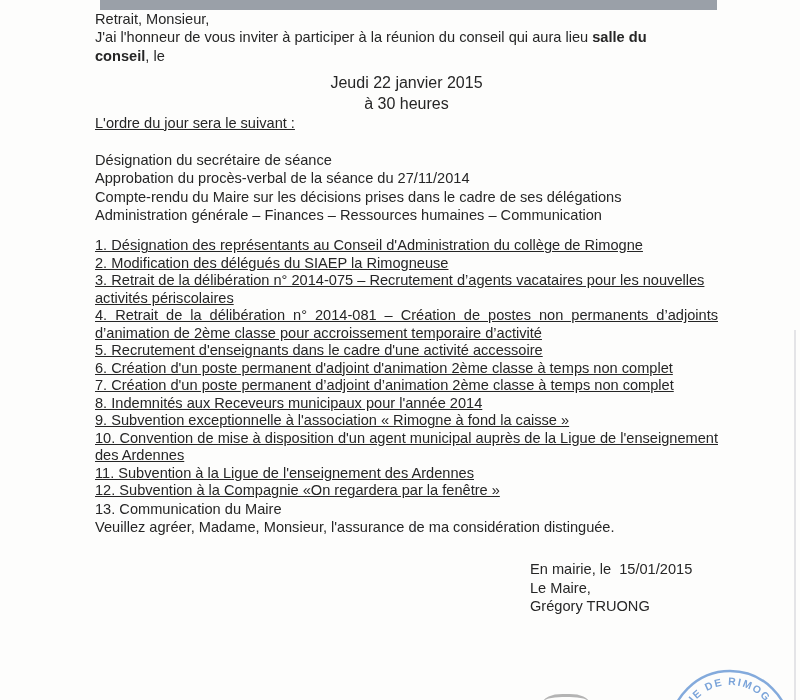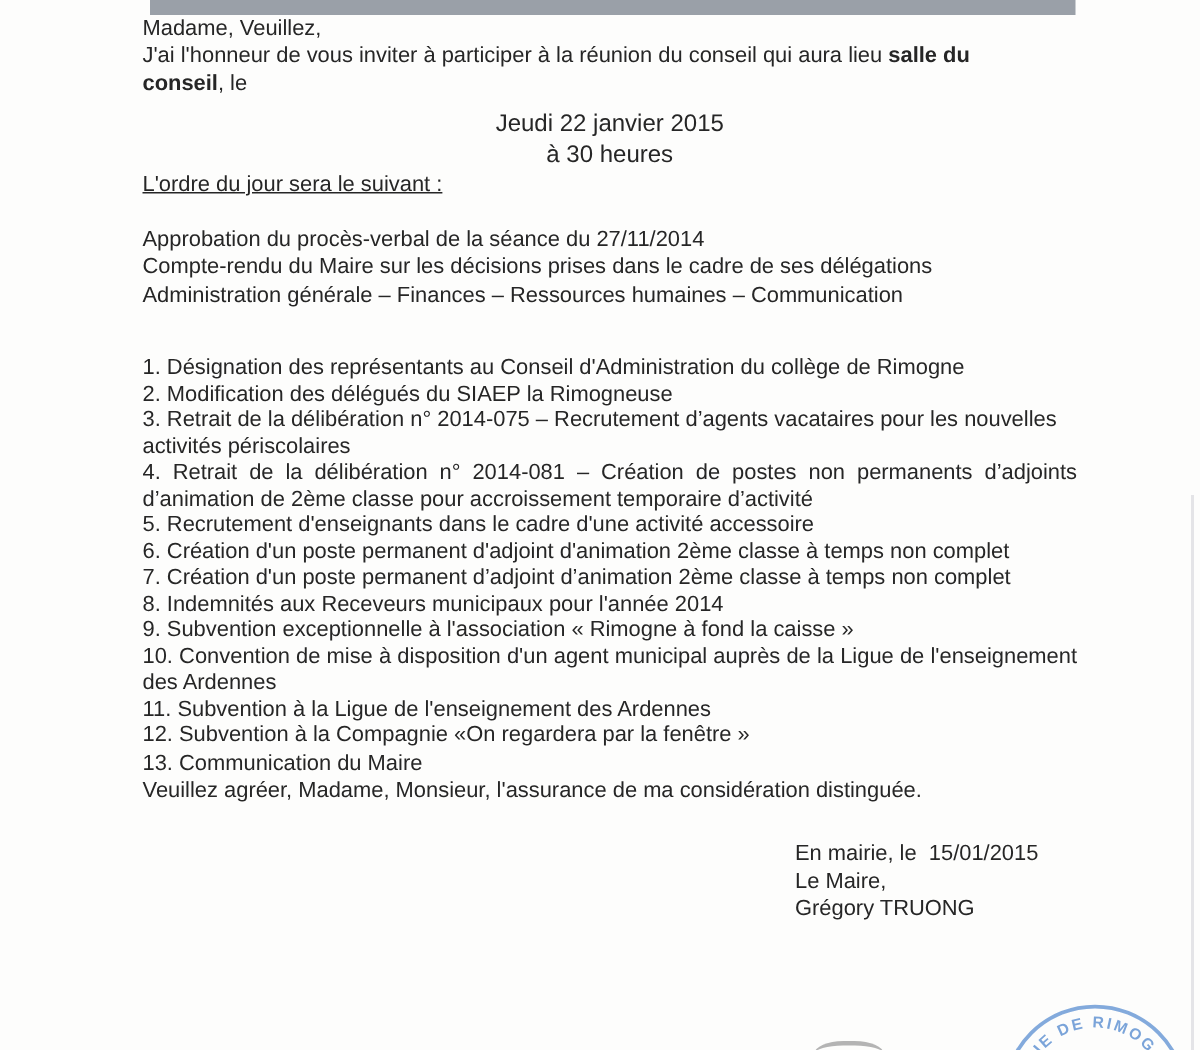--- a/index.html
+++ b/index.html
@@ -34,21 +34,21 @@
   .intro { margin-top: 17px; }
   .date-block {
     margin-top: 7px;
     text-align: center;
     font-weight: bold;
   }
   .date-block p { font-size: 16px; line-height: 21px; font-weight: normal; text-align: center; }
   .agenda-heading { margin-top: 10px; text-decoration: underline; }
   .pre-list { margin-top: 19px; }
   .section-heading { margin-top: 9px; font-weight: normal; }
-  .items { margin-top: 31px; }
+  .items { margin-top: 13px; text-decoration: underline; }
   .items p { line-height: 17.5px; }
   .justify { text-align: justify; }
   .item13 { margin-top: 12px; }
   .closing { margin-top: 17px; }
   .signature { margin-top: 24px; margin-left: 435px; }
   .signature p { line-height: 18.5px; }
   b { font-weight: bold; }
 
   .stamp-wrap {
     position: absolute;
@@ -74,32 +74,33 @@
   }
 </style>
 </head>
 <body>
 
 <div class="scan-bar"></div>
 <div class="scan-edge"></div>
 
 <div class="page">
 
-  <p class="salutation">Madame, Veuillez,</p>
+  <p class="salutation">Retrait, Monsieur,</p>
 
   <p class="intro"><span>J'ai l'honneur de vous inviter à participer à la réunion du conseil qui aura lieu </span><b>salle du</b><br><b>conseil</b><span>, le</span></p>
 
   <div class="date-block">
     <p>Jeudi 22 janvier 2015</p>
     <p>à 30 heures</p>
   </div>
 
   <p class="agenda-heading">L'ordre du jour sera le suivant :</p>
 
   <div class="pre-list">
+    <p>Désignation du secrétaire de séance</p>
     <p>Approbation du procès-verbal de la séance du 27/11/2014</p>
     <p>Compte-rendu du Maire sur les décisions prises dans le cadre de ses délégations</p>
   </div>
 
   <p class="section-heading">Administration générale – Finances – Ressources humaines – Communication</p>
 
   <div class="items">
     <p>1. Désignation des représentants au Conseil d'Administration du collège de Rimogne</p>
     <p>2. Modification des délégués du SIAEP la Rimogneuse</p>
     <p>3. Retrait de la délibération n° 2014-075 – Recrutement d’agents vacataires pour les nouvelles activités périscolaires</p>

